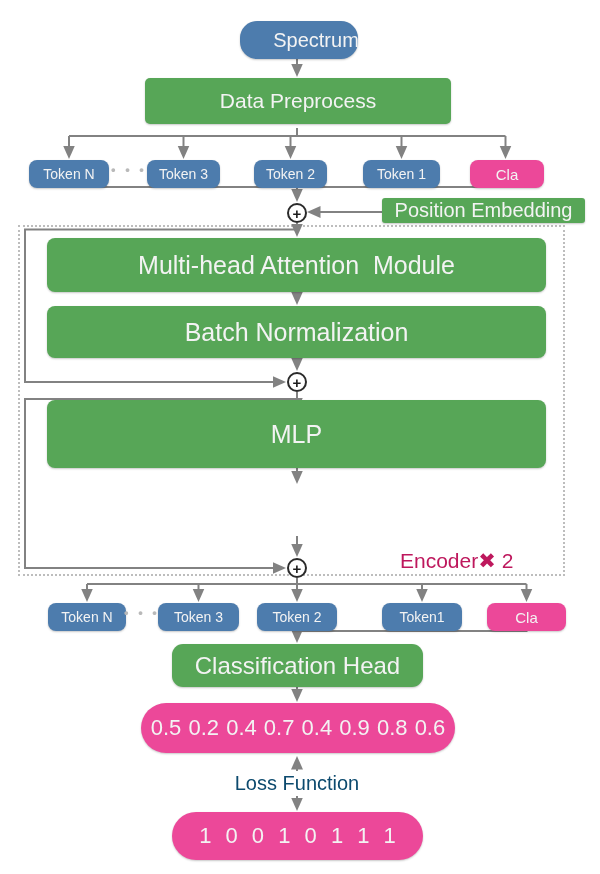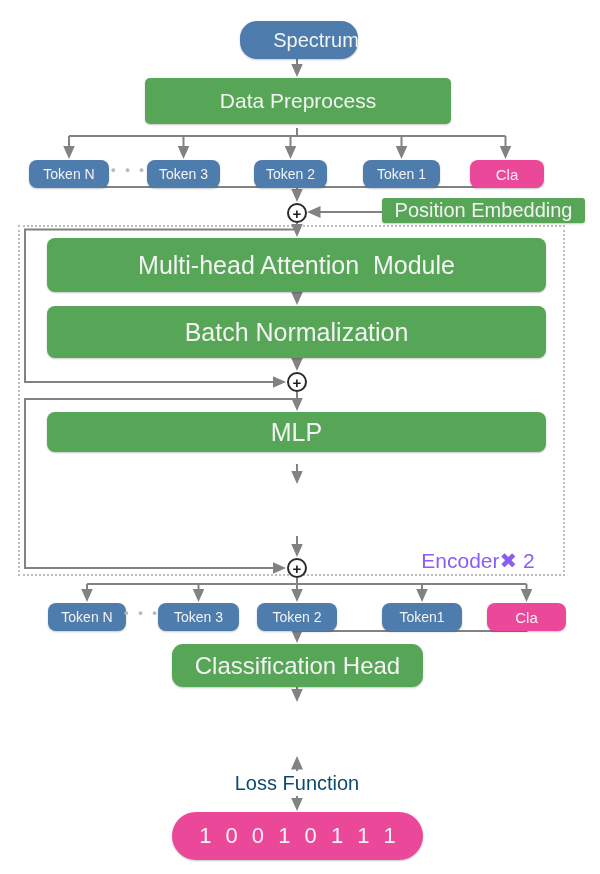--- a/index.html
+++ b/index.html
@@ -21,39 +21,39 @@
   .bigbox{left:47px;width:499px;border-radius:8px;font-size:25px;}
   .dots{
     position:absolute;z-index:2;color:#b9b9b9;font-size:13px;line-height:19px;
     letter-spacing:3px;text-align:center;font-weight:bold;
   }
   .encoder-frame{
     position:absolute;left:18px;top:225px;width:547px;height:351px;
     border:2px dotted #bdbdbd;box-sizing:border-box;z-index:0;background:#fff;
   }
   .encoder-tag{
-    position:absolute;left:400px;top:549px;width:156px;text-align:center;
-    font-size:21px;color:#8b5cf6;z-index:2;
+    position:absolute;left:400px;top:549px;width:156px;text-align:left;
+    font-size:21px;color:#be185d;z-index:2;
   }
   .sum{
     position:absolute;width:20px;height:20px;border:2px solid #2a2a2a;border-radius:50%;
     background:#ffffff;box-sizing:border-box;z-index:3;
     display:flex;align-items:center;justify-content:center;
     font-size:15px;line-height:15px;color:#1c1c1c;font-weight:bold;
   }
   .loss-label{
     position:absolute;left:197px;top:772px;width:200px;text-align:center;
     font-size:20px;color:#0c4a6e;z-index:2;
   }
   .spectrum{left:240px;top:21px;width:118px;height:38px;border-radius:17px;font-size:20px;padding-left:34px;}
   .preprocess{left:145px;top:78px;width:306px;height:46px;border-radius:5px;font-size:21px;}
   .pe-box{left:382px;top:198px;width:203px;height:25px;border-radius:3px;font-size:20px;}
   .mam{top:238px;height:54px;}
   .bn{top:306px;height:52px;}
-  .mlp{top:412px;height:40px;}
+  .mlp{top:400px;height:68px;}
   .gelu{top:485px;height:51px;}
   .cls-head{left:172px;top:644px;width:251px;height:43px;border-radius:11px;font-size:24px;}
   .prob-box{left:141px;top:703px;width:314px;height:50px;border-radius:25px;font-size:22px;word-spacing:1px;}
   .gt-box{left:172px;top:812px;width:251px;height:48px;border-radius:24px;font-size:22px;word-spacing:8px;}
 </style>
 </head>
 <body>
 
 <div class="canvas">
 
@@ -135,18 +135,19 @@
 
   <div class="node blue pill" style="left:48px;top:603px;width:78px;">Token N</div>
   <div class="dots" style="left:124px;top:603px;width:36px;">• • •</div>
   <div class="node blue pill" style="left:158px;top:603px;width:81px;">Token 3</div>
   <div class="node blue pill" style="left:257px;top:603px;width:80px;">Token 2</div>
   <div class="node blue pill" style="left:382px;top:603px;width:80px;">Token1</div>
   <div class="node red pill" style="left:487px;top:603px;width:79px;font-size:15px;">Cla</div>
 
   <div class="node green cls-head">Classification Head</div>
 
+  <div class="node red prob-box">0.5 0.2 0.4 0.7 0.4 0.9 0.8 0.6</div>
 
   <div class="loss-label">Loss Function</div>
 
   <div class="node red gt-box">1 0 0 1 0 1 1 1</div>
 
 </div>
 
 </body></html>

